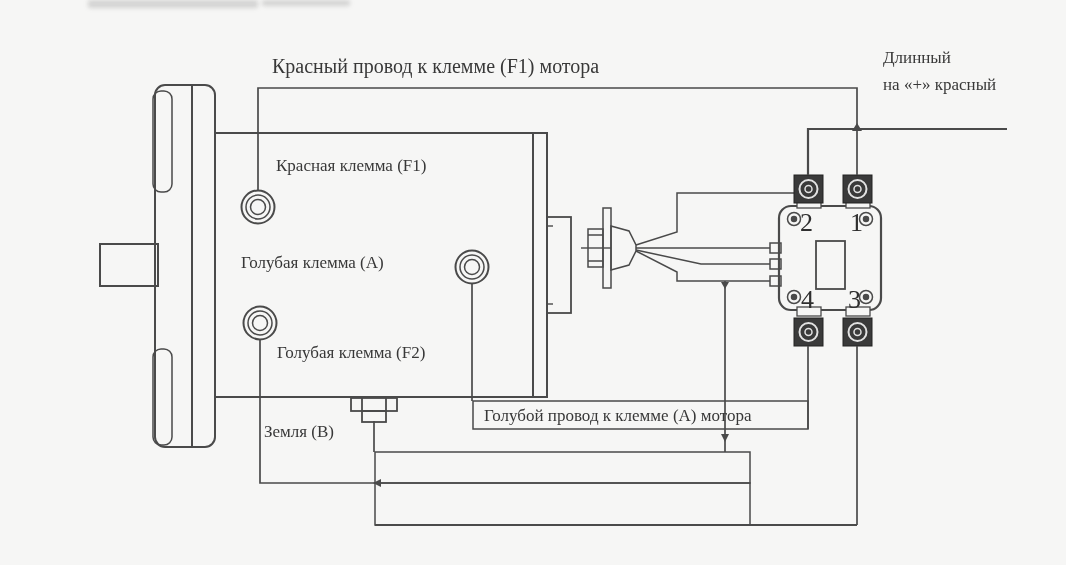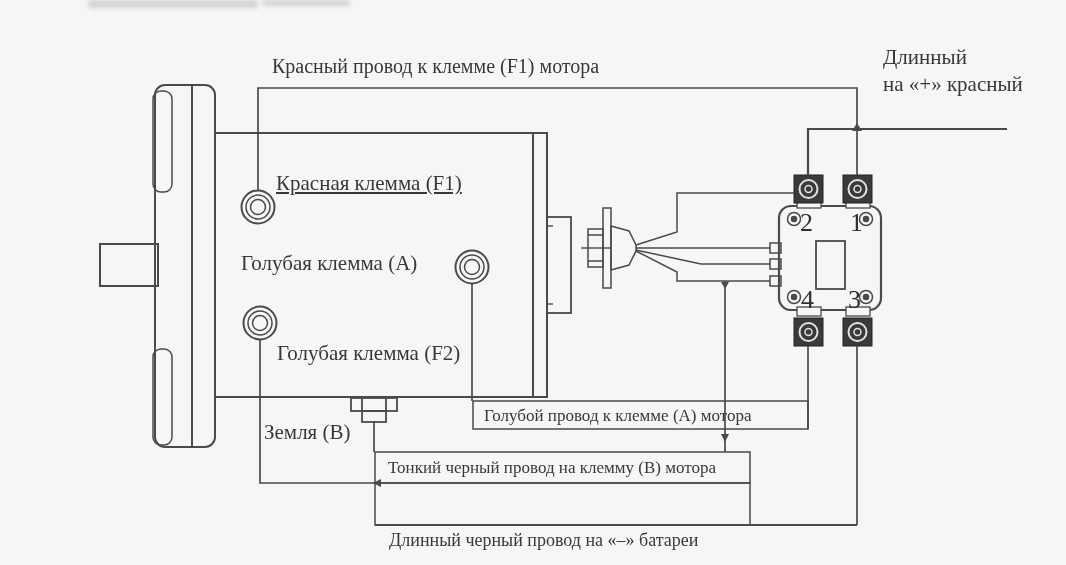--- a/index.html
+++ b/index.html
@@ -4,21 +4,21 @@
 <style>
   html,body{margin:0;padding:0;}
   body{width:1066px;height:565px;overflow:hidden;background:#f6f6f5;}
   .canvas{position:relative;width:1066px;height:557px;background:#f6f6f5;}
   svg{position:absolute;left:0;top:0;}
   .lbl{
     position:absolute;
     font-family:"Liberation Serif","DejaVu Serif",serif;
     color:#383838;
     white-space:nowrap;
-    font-size:21px;
+    font-size:17px;
     line-height:22px;
   }
   .lbl.small{font-size:17px;font-family:Liberation Serif, serif;}
   .lbl.big{font-size:20px;}
   .digit{
     position:absolute;
     font-family:"Liberation Serif","DejaVu Serif",serif;
     color:#2f2f2f;
     font-size:26px;
     line-height:26px;
@@ -172,34 +172,32 @@
     </g>
   </svg>
 
   <div class="lbl big" style="left:272px;top:55px;">Красный провод к клемме (F1) мотора</div>
 
   <div class="lbl battery-label" style="left:883px;top:44px;">
     <div>Длинный</div>
     <div>на «+» красный</div>
   </div>
 
-  <div class="lbl" style="left:276px;top:172px;text-decoration:underline;">Красная клемма (F1)</div>
+  <div class="lbl" style="left:276px;top:155px;">Красная клемма (F1)</div>
 
   <div class="lbl" style="left:241px;top:252px;text-align:right;">Голубая клемма (А)</div>
 
   <div class="lbl" style="left:277px;top:342px;">Голубая клемма (F2)</div>
 
   <div class="lbl" style="left:264px;top:421px;">Земля (В)</div>
 
   <div class="lbl small" style="left:484px;top:405px;">Голубой провод к клемме (А) мотора</div>
 
-  <div class="lbl small" style="left:388px;top:457px;">Тонкий черный провод на клемму (В) мотора</div>
-
-
-  <div class="lbl" style="left:389px;top:529px;font-size:18px;">Длинный черный провод на «–» батареи</div>
+
+
 
   <div class="digit" style="left:800px;top:210px;">2</div>
   <div class="digit" style="left:850px;top:210px;">1</div>
   <div class="digit" style="left:801px;top:287px;">4</div>
   <div class="digit" style="left:848px;top:287px;">3</div>
 
   <div class="artifact" style="left:88px;top:0;width:170px;height:8px;"></div>
   <div class="artifact" style="left:262px;top:0;width:88px;height:6px;"></div>
 
 </div>

